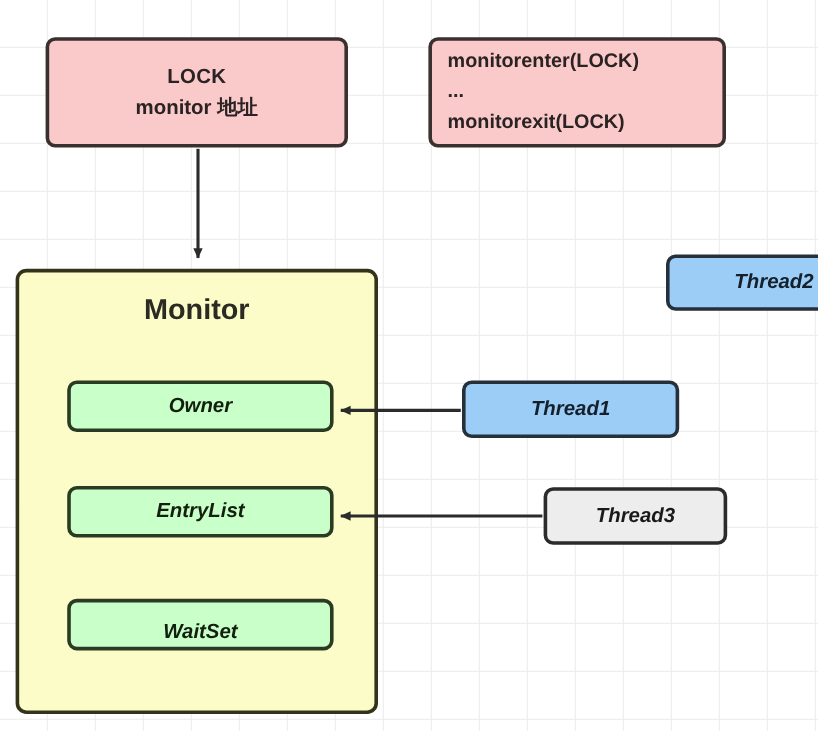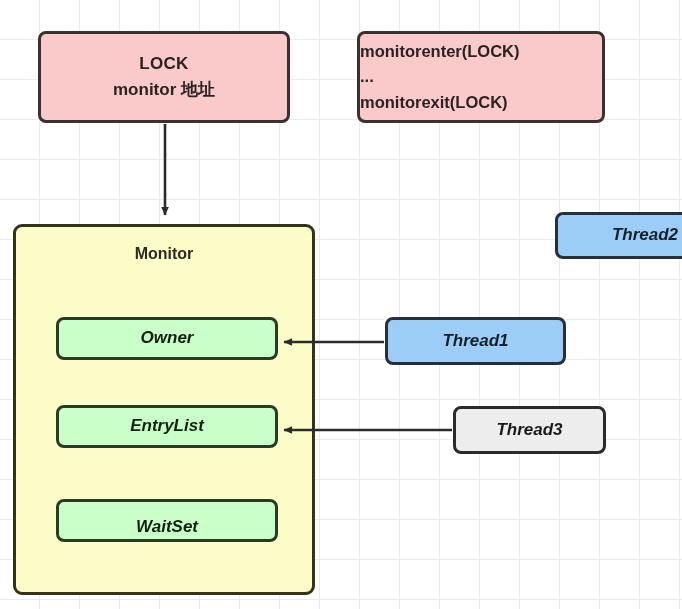--- a/index.html
+++ b/index.html
@@ -56,20 +56,21 @@
     width: 248px;
     height: 92px;
     background: #fac9c9;
     border: 3px solid #3b3030;
     color: #2b2323;
     font-size: 16.5px;
     font-weight: bold;
     flex-direction: column;
     align-items: flex-start;
     justify-content: center;
+    padding-left: 13px;
     text-align: left;
   }
   #code-box .cl { display: block; line-height: 1.52; }
 
   
   #monitor-box {
     left: 13px;
     top: 224px;
     width: 302px;
     height: 371px;
@@ -77,21 +78,21 @@
     border: 3px solid #33331a;
     border-radius: 9px;
     display: block;
   }
   #monitor-title {
     position: absolute;
     left: 0;
     top: 16px;
     width: 100%;
     text-align: center;
-    font-size: 16px;
+    font-size: 24px;
     font-weight: bold;
     color: #2b2b23;
   }
 
   
   .inner {
     position: absolute;
     left: 40px;
     width: 222px;
     height: 43px;

